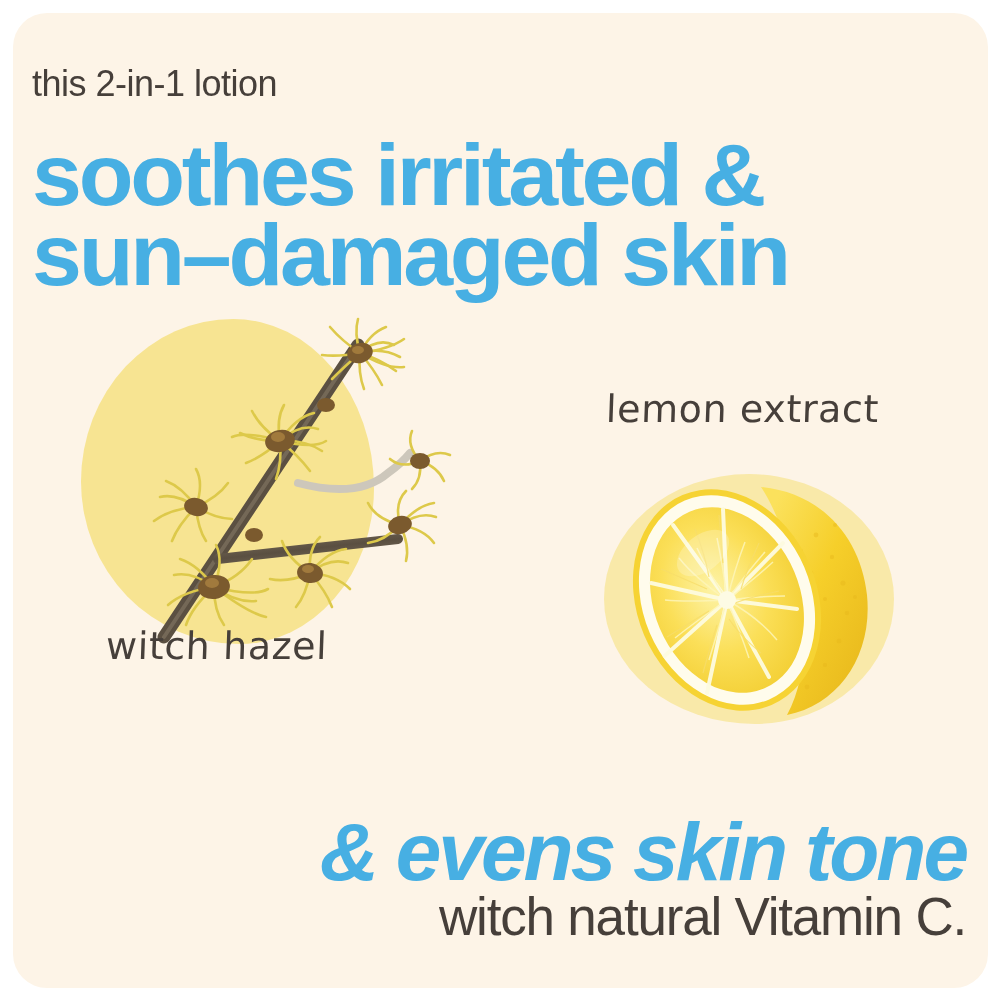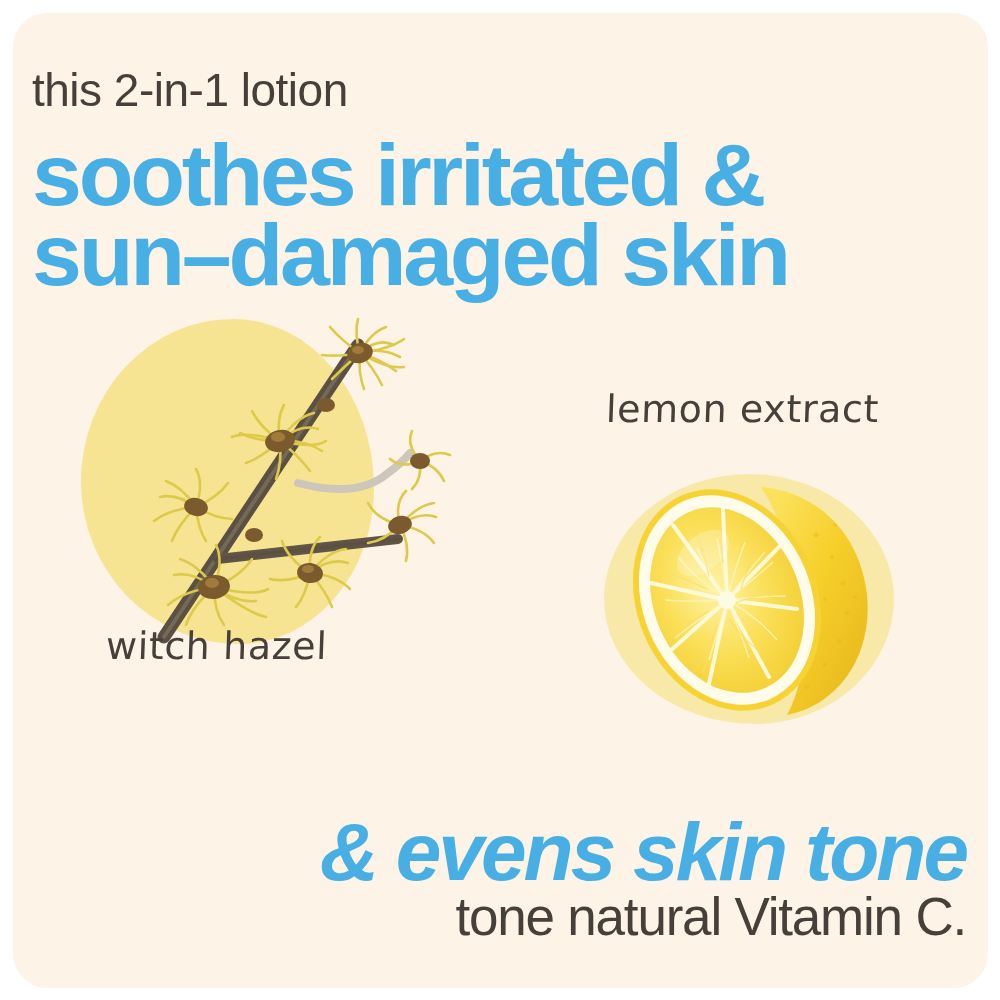--- a/index.html
+++ b/index.html
@@ -16,21 +16,21 @@
     width:975px; height:975px;
     background:#fdf4e7;
     border-radius:34px;
     overflow:hidden;
   }
 
   
   .eyebrow{
     position:absolute;
     left:19px; top:50px;
-    font-size:46px;
+    font-size:36px;
     font-weight:400;
     letter-spacing:-0.5px;
     color:#463f3a;
     white-space:nowrap;
   }
 
   .hl{
     position:absolute;
     left:19px;
     color:#47afe3;
@@ -338,15 +338,15 @@
       <circle cx="116" cy="135" r="9" fill="#fdfbe4"></circle>
     </g>
 
     <ellipse cx="92" cy="88" rx="30" ry="18" transform="rotate(-38 92 88)" fill="#ffffff" opacity="0.22"></ellipse>
   </svg>
 
   <div class="lem-label">lemon extract</div>
 
   <div class="hl-bottom">&amp; evens skin tone</div>
 
-  <div class="sub-bottom">tone natural Vitamin C.</div>
+  <div class="sub-bottom">witch natural Vitamin C.</div>
 
 </div>
 
 </body></html>

